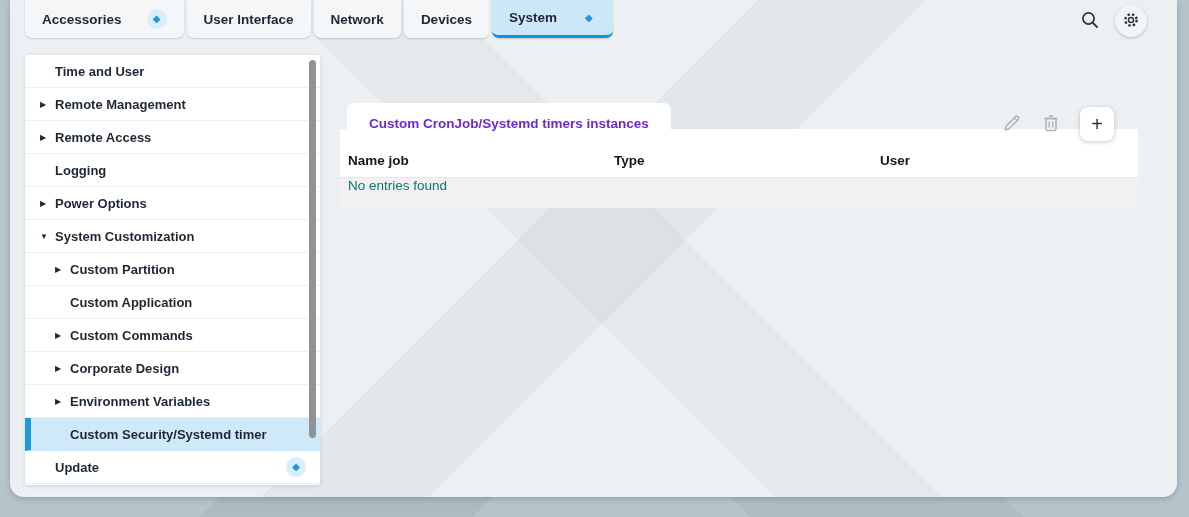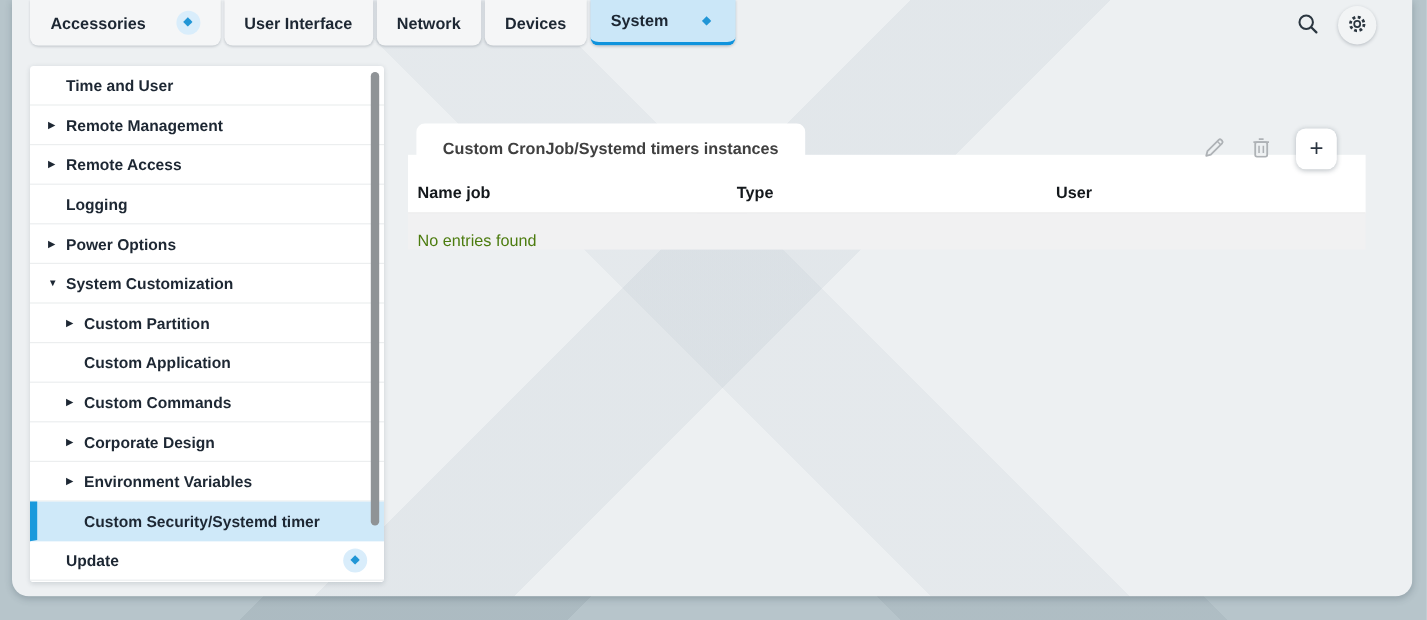--- a/index.html
+++ b/index.html
@@ -71,40 +71,40 @@
   .sidebar-scrollbar {
     position:absolute; right:4px; top:5px; width:7px; height:378px;
     background:#8f9396; border-radius:4px; cursor:pointer;
   }
 
   
   .content-tab {
     position:absolute; left:337px; top:103px; height:40px; z-index:3;
     background:#ffffff; border-radius:7px 7px 0 0; padding:0 22px;
     display:flex; align-items:center;
-    font-weight:bold; font-size:13.5px; color:#404040;
+    font-weight:bold; font-size:13.5px; color:#6d28d9;
   }
   .toolbar { position:absolute; top:107px; right:63px; display:flex; align-items:center; gap:19px; z-index:3; }
   .tool-icon-btn { background:none; border:none; display:flex; cursor:default; }
   .add-btn {
     width:34px; height:34px; background:#ffffff; border:none; border-radius:8px;
     box-shadow:0 1px 4px rgba(30,45,60,0.28);
     font-size:20px; font-weight:normal; color:#2a3440; cursor:pointer;
     display:flex; align-items:center; justify-content:center; line-height:1;
   }
 
   .table { position:absolute; left:330px; top:129px; width:798px; z-index:2; }
   .thead {
     background:#ffffff; height:49px; display:flex; align-items:flex-end;
     padding-bottom:9px; border-bottom:1px solid #e8e8e8;
   }
   .th { width:266px; padding-left:8px; font-weight:bold; font-size:13.5px; color:#14181c; }
   .empty-row {
-    background:#f1f1f2; height:30px; display:flex; align-items:flex-end;
-    padding-left:8px; font-size:13.5px; color:#4d7c0f;
+    background:#f1f1f2; height:30px; display:flex; align-items:flex-start;
+    padding-left:8px; font-size:13.5px; color:#0f766e;
   }
 </style>
 </head>
 <body>
 
 <div class="panel">
 
   <div class="tabbar">
     <div class="tab">
       <span>Accessories</span>

